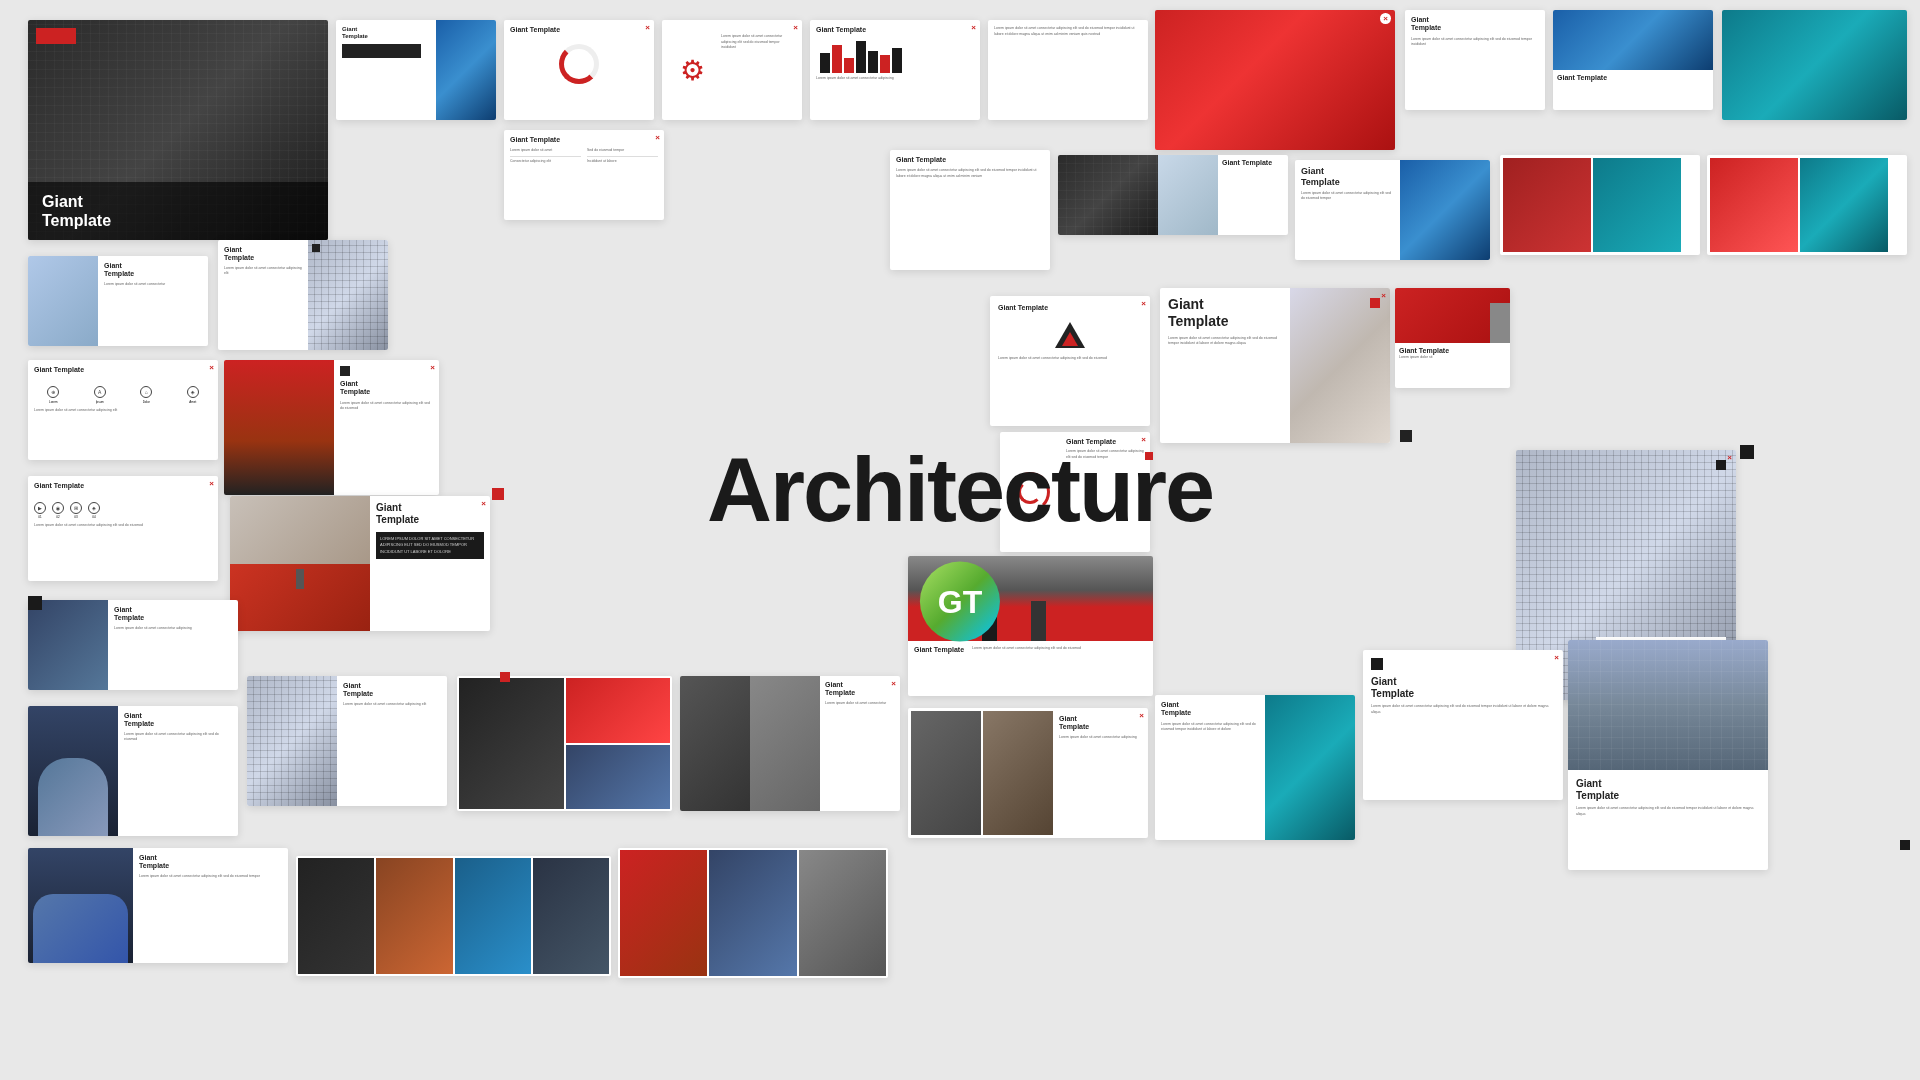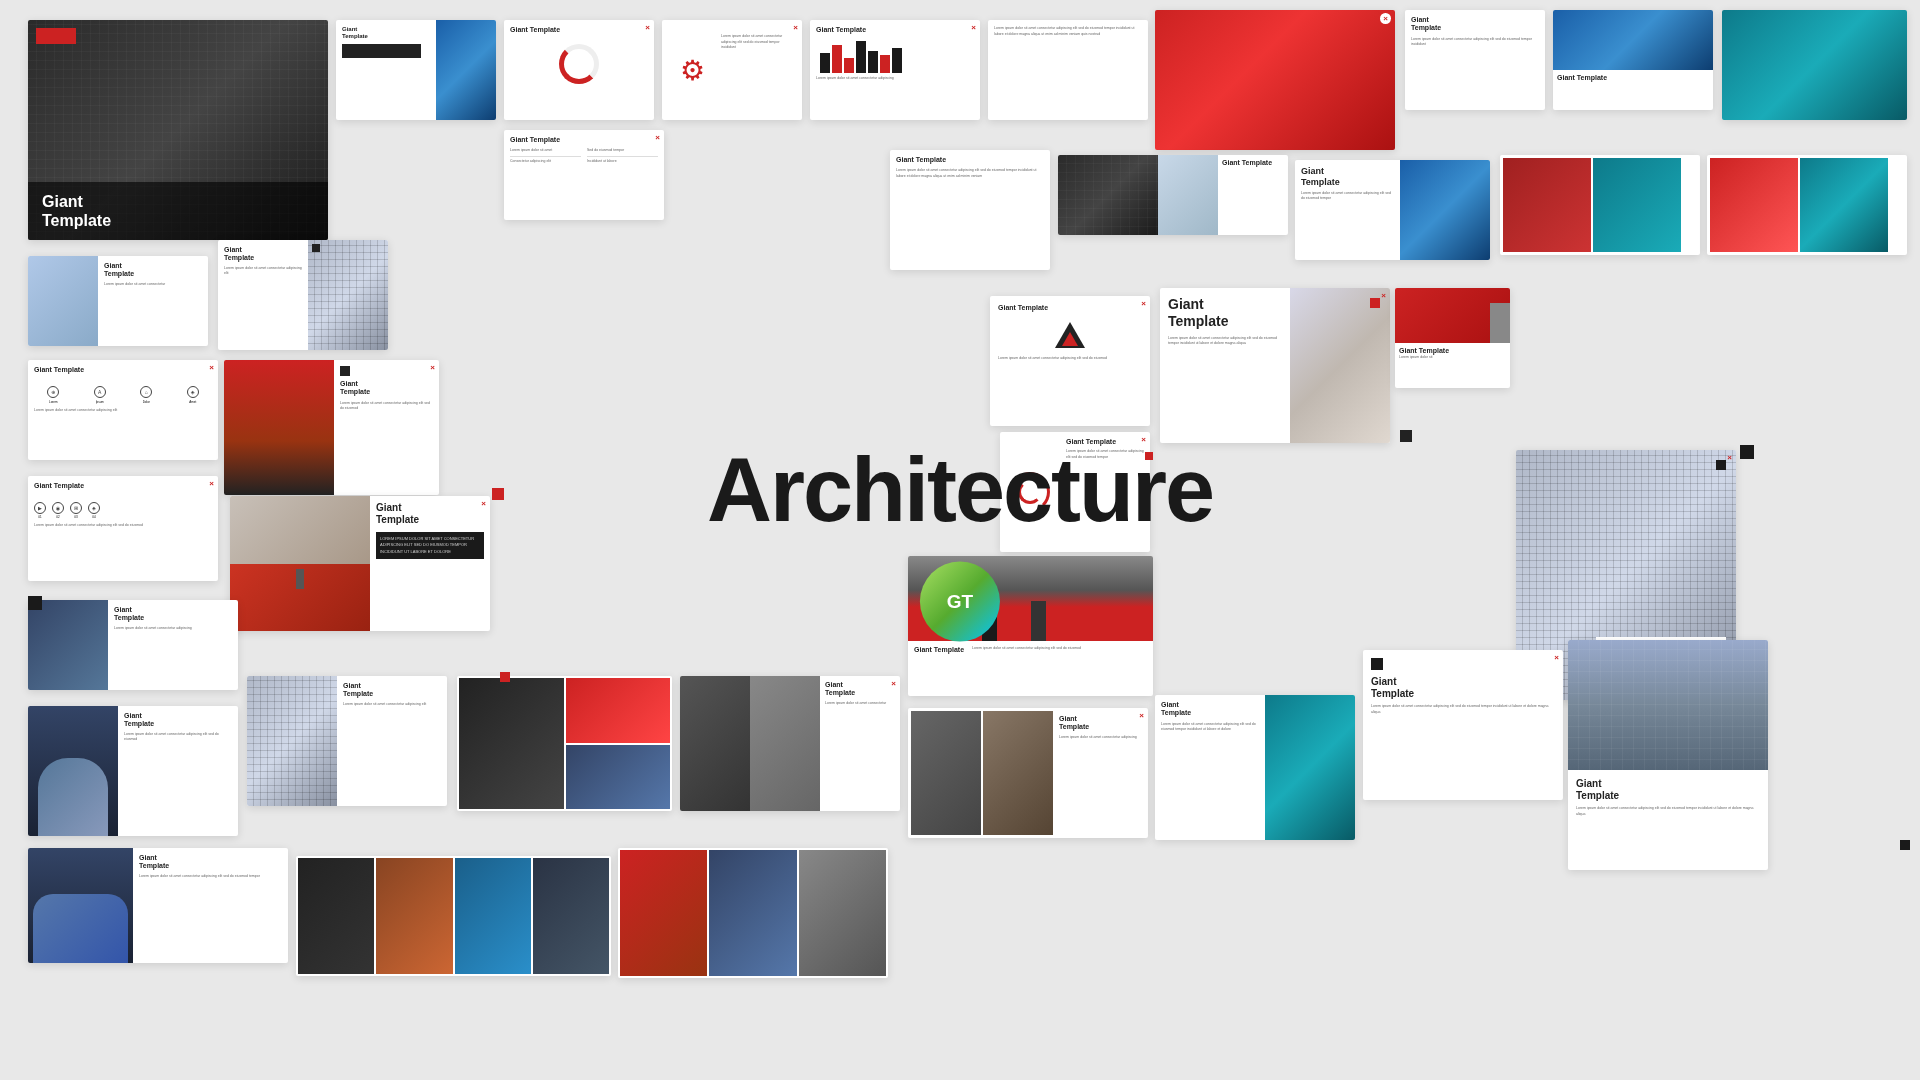--- a/index.html
+++ b/index.html
@@ -30,21 +30,21 @@
 
     .gt-logo {
       width: 80px;
       height: 80px;
       border-radius: 50%;
       background: linear-gradient(135deg, #a8e063, #56ab2f, #00c6ff);
       display: flex;
       align-items: center;
       justify-content: center;
       margin: 20px auto 0;
-      font-size: 19px;
+      font-size: 32px;
       font-weight: 900;
       color: white;
     }
 
     
     .slide-card {
       position: absolute;
       background: white;
       border-radius: 2px;
       overflow: hidden;

